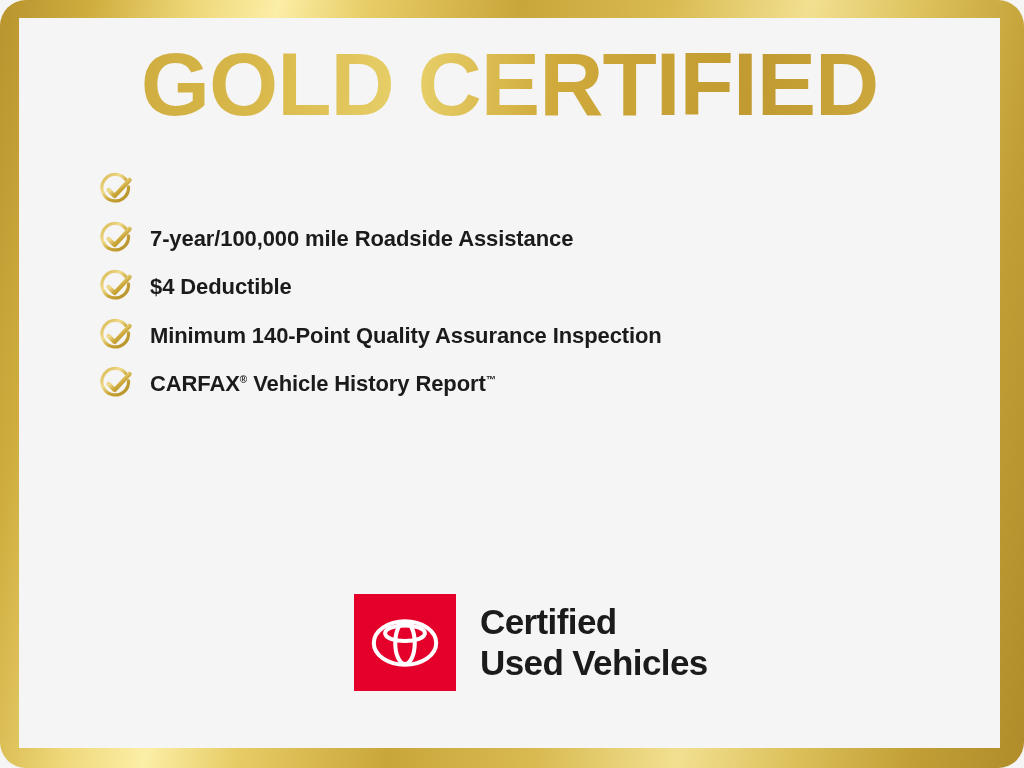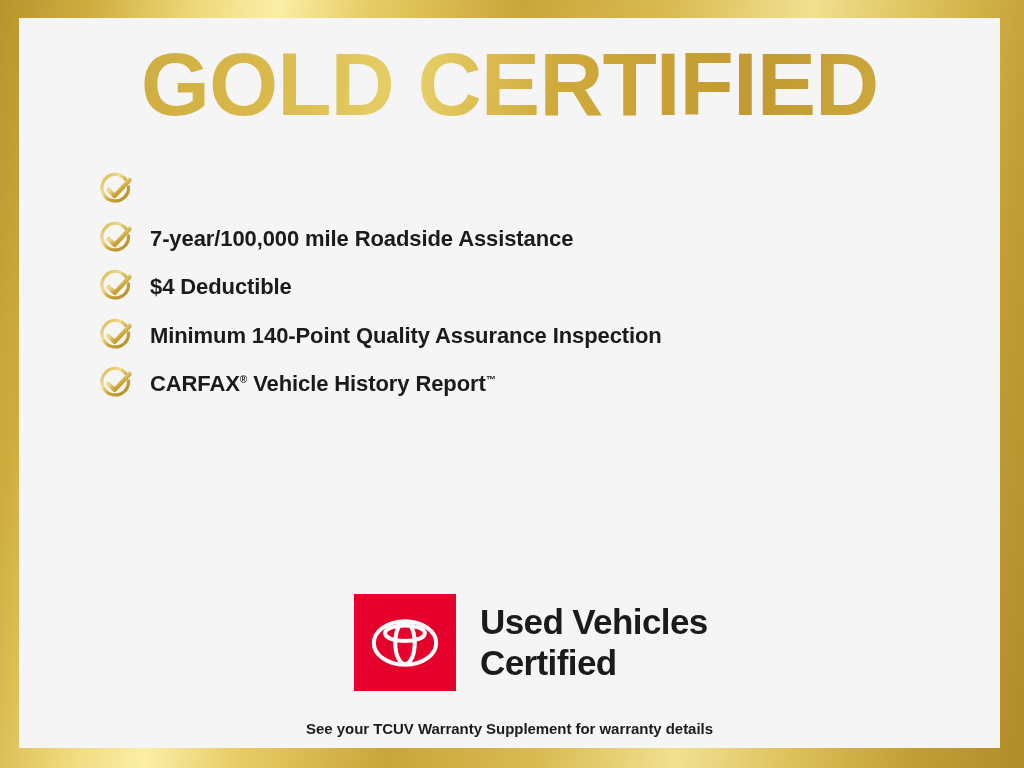--- a/index.html
+++ b/index.html
@@ -26,20 +26,21 @@
         #cfae3f 8%,
         #efd87a 17%,
         #fbeea6 24%,
         #e7cc65 32%,
         #c9a63a 45%,
         #d9bb52 58%,
         #f2e091 70%,
         #dcc05a 80%,
         #c2a036 90%,
         #b08c2a 100%);
+    border-radius: 26px;
   }
 
   #inner-panel {
     position:absolute;
     left:19px;
     top:18px;
     right:24px;
     bottom:20px;
     background:#F5F5F6;
   }
@@ -219,21 +220,20 @@
       <div id="toyota-mark">
         <svg viewBox="0 0 100 100" width="78" height="78" aria-hidden="true">
           <g fill="none" stroke="#ffffff" stroke-width="5.2">
             <ellipse cx="50" cy="50" rx="40" ry="28"></ellipse>
             <ellipse cx="50" cy="50" rx="12.5" ry="27"></ellipse>
             <ellipse cx="50" cy="37.5" rx="25.5" ry="10"></ellipse>
           </g>
         </svg>
       </div>
       <div id="toyota-wordmark">
+        <div>Certified</div>
         <div>Used Vehicles</div>
-        <div>Certified</div>
       </div>
     </div>
 
-    <div id="footer-note">See your TCUV Warranty Supplement for warranty details</div>
 
   </div>
 </div>
 
 </body></html>

